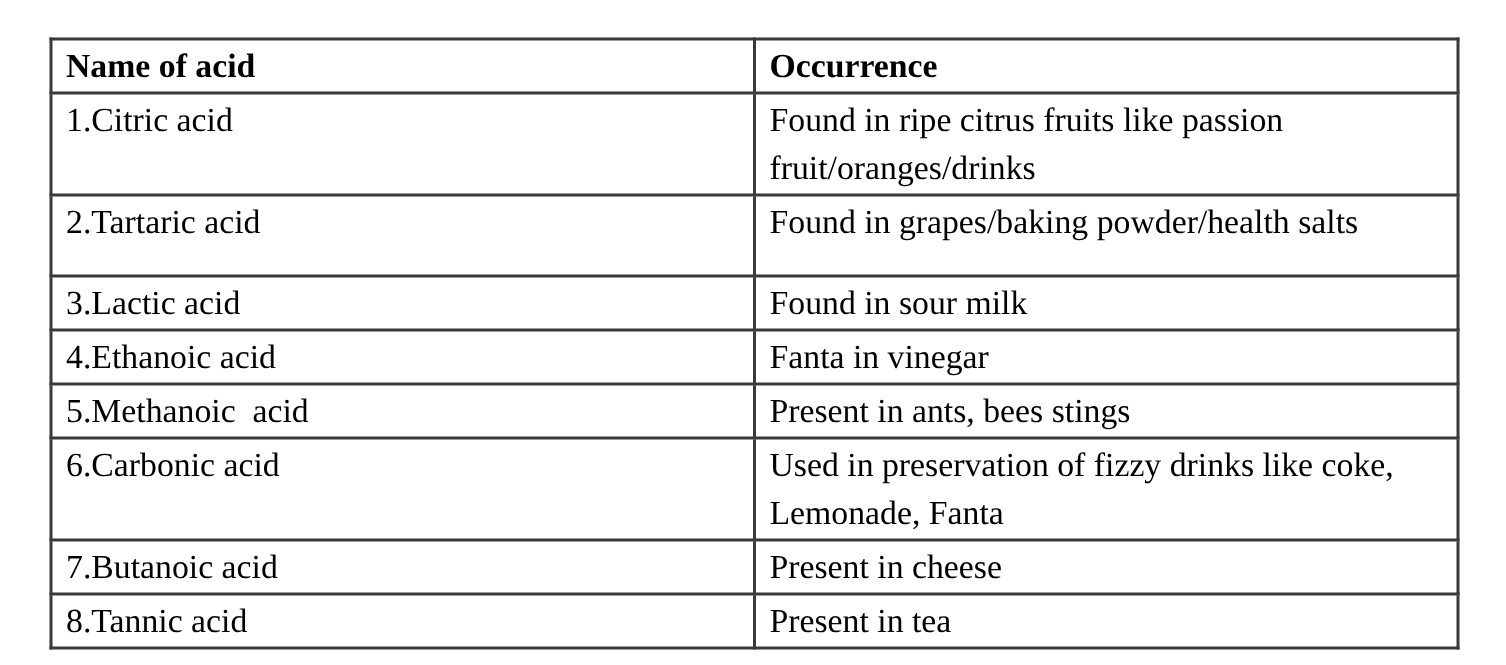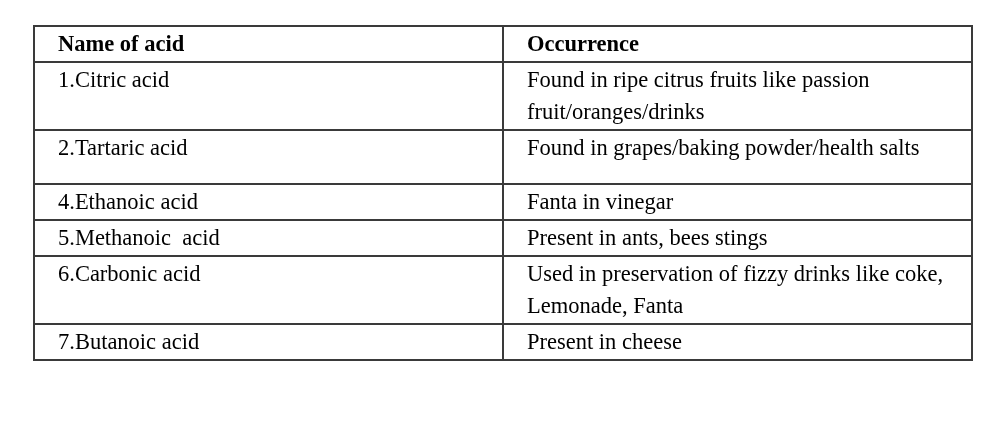--- a/index.html
+++ b/index.html
@@ -26,21 +26,21 @@
     font-size: 22.5px;
     line-height: 32px;
   }
   table.acid-table col.c1 { width: 469px; }
   table.acid-table col.c2 { width: 469px; }
   table.acid-table th,
   table.acid-table td {
     border: 2px solid #3a3a3a;
     vertical-align: top;
     text-align: left;
-    padding: 1px 10px 1px 23px;
+    padding: 1px 10px 1px 9px;
     white-space: pre-wrap;
     overflow: hidden;
     margin-top: 45px;
   }
   table.acid-table { border: 2px solid #222222; }
   table.acid-table th {
     font-weight: bold;
   }
   tr.h1  { height: 35px; }
   tr.h2  { height: 54px; }
@@ -63,30 +63,38 @@
       </tr>
       <tr class="h2">
         <td>1.Citric acid</td>
         <td>Found in ripe citrus fruits like passion fruit/oranges/drinks</td>
       </tr>
       <tr class="h2">
         <td>2.Tartaric acid</td>
         <td>Found in grapes/baking powder/health salts</td>
       </tr>
       <tr class="h1s">
+        <td>3.Lactic acid</td>
+        <td>Found in sour milk</td>
+      </tr>
+      <tr class="h1s">
         <td>4.Ethanoic acid</td>
         <td>Fanta in vinegar</td>
       </tr>
       <tr class="h1s">
         <td>5.Methanoic  acid</td>
         <td>Present in ants, bees stings</td>
       </tr>
       <tr class="h2">
         <td>6.Carbonic acid</td>
         <td>Used in preservation of fizzy drinks like coke, Lemonade, Fanta</td>
       </tr>
       <tr class="h1s">
         <td>7.Butanoic acid</td>
         <td>Present in cheese</td>
       </tr>
+      <tr class="hlast">
+        <td>8.Tannic acid</td>
+        <td>Present in tea</td>
+      </tr>
     </tbody>
   </table>
 </div>
 
 </body></html>

